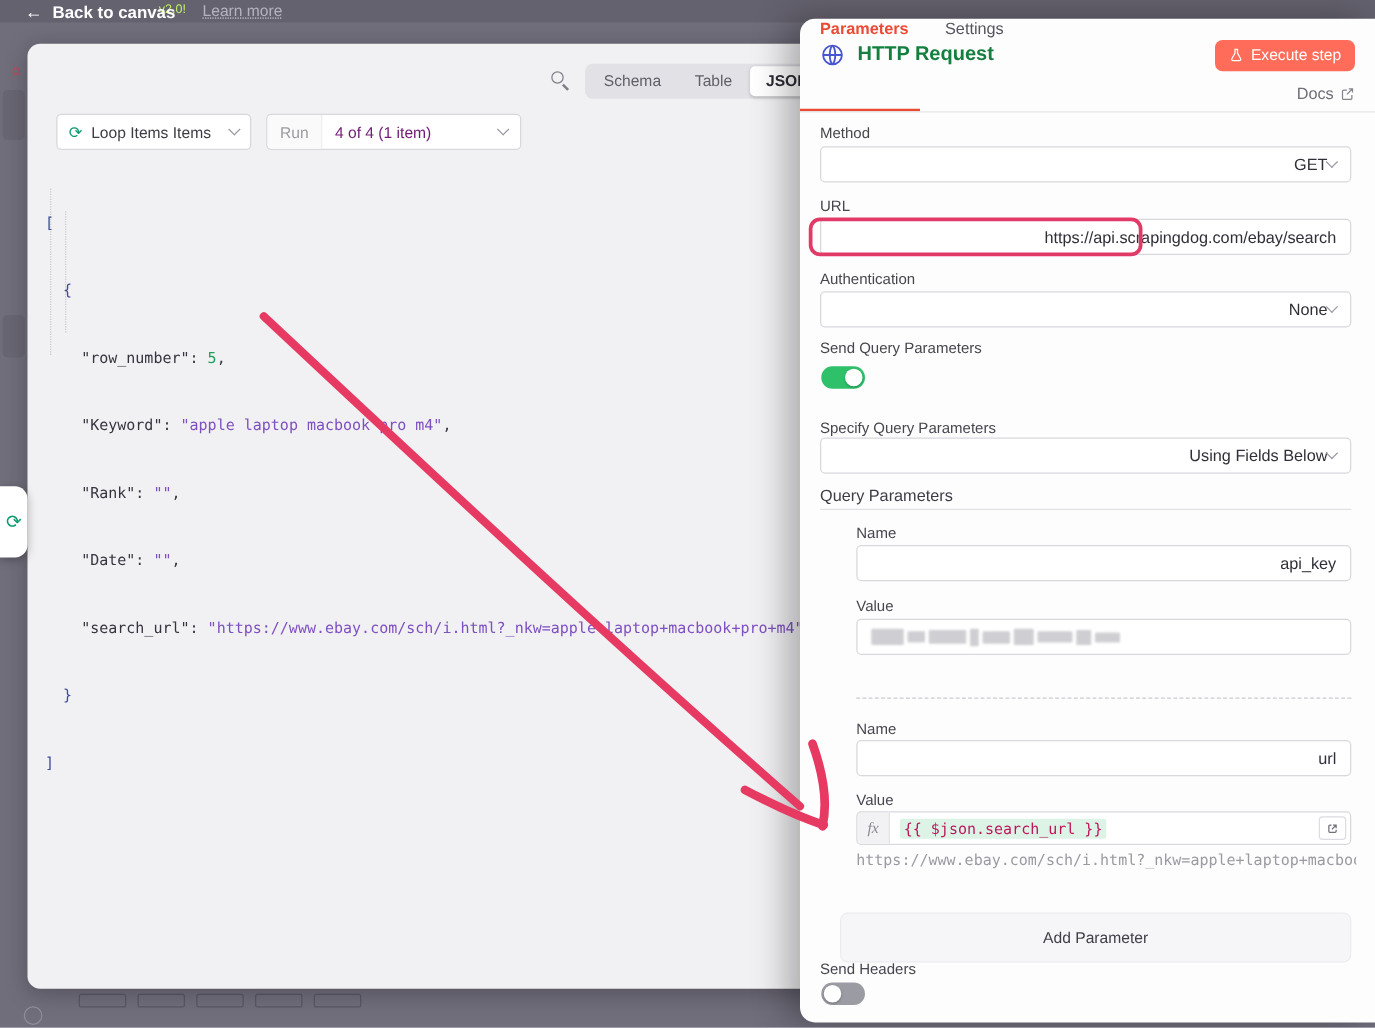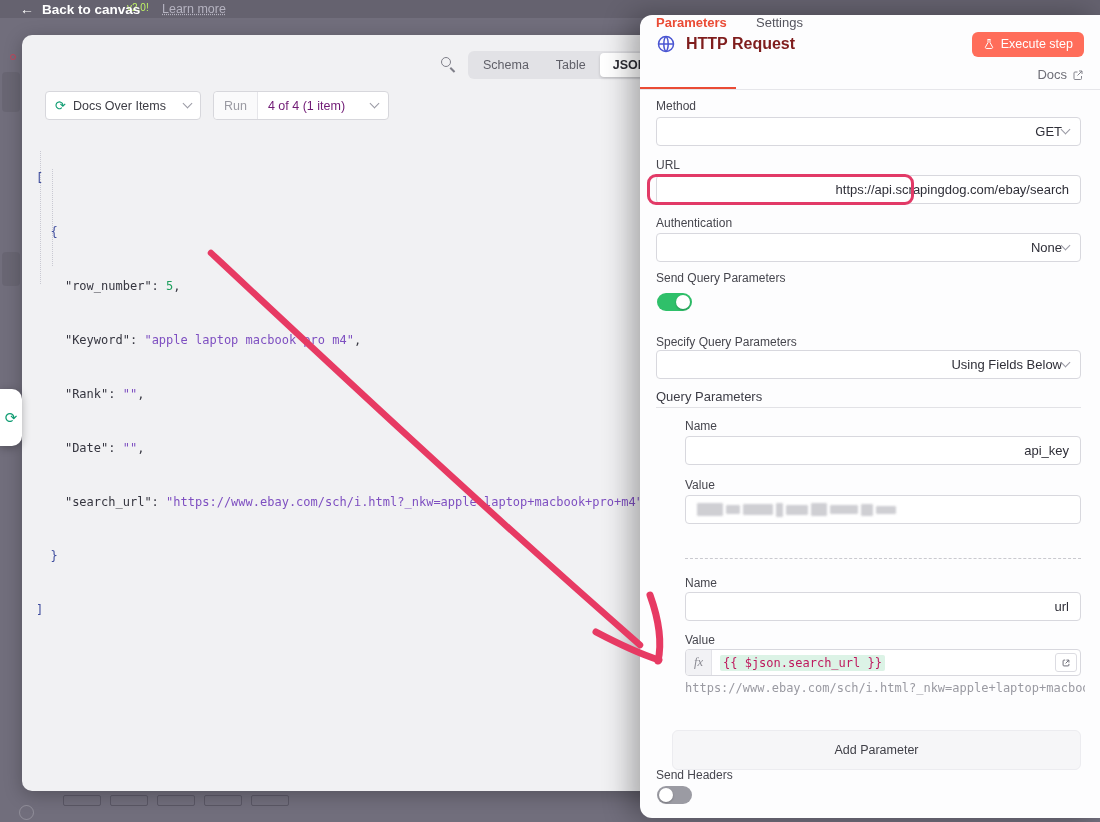--- a/index.html
+++ b/index.html
@@ -42,21 +42,21 @@
                     box-shadow:0 1px 3px rgba(0,0,0,0.18); }
 
   .loop-select { position:absolute; left:45px; top:91px; width:156px; height:29px; background:#fff;
                  border:1px solid #d7d7dc; border-radius:4px; display:flex; align-items:center;
                  padding:0 9px; gap:7px; cursor:pointer; }
   .loop-glyph { color:#0f9c72; font-size:13px; line-height:1; }
   .loop-select .txt { font-size:12.5px; color:#3c3c44; flex:1; }
   .chev { width:7px; height:7px; border-right:1.6px solid #9a9aa4; border-bottom:1.6px solid #9a9aa4;
           transform:rotate(45deg); margin-top:-4px; flex:none; }
 
-  .run-control { position:absolute; left:213px; top:91px; width:176px; height:29px; background:#fff;
+  .run-control { position:absolute; left:213px; top:91px; width:204px; height:29px; background:#fff;
                  border:1px solid #d7d7dc; border-radius:4px; display:flex; align-items:center; cursor:pointer; }
   .run-label { padding:0 10px; font-size:12.5px; color:#9a9aa2; background:#fafafb; height:100%;
                display:flex; align-items:center; border-right:1px solid #e6e6ea;
                border-radius:4px 0 0 4px; }
   .run-value { padding:0 10px; font-size:12.5px; color:#701a75; flex:1; }
   .run-control .chev { margin-right:10px; }
 
   
   .json-view { position:absolute; left:36px; top:133px; font-family:"DejaVu Sans Mono", monospace;
                font-size:12px; line-height:18px; color:#3a3a44; white-space:pre; }
@@ -72,21 +72,21 @@
   .left-tab { position:absolute; left:0; top:389px; width:22px; height:57px; background:#ffffff;
               border-radius:0 10px 10px 0; box-shadow:0 2px 8px rgba(0,0,0,0.28);
               display:flex; align-items:center; justify-content:center; cursor:pointer; z-index:4; }
   .left-tab .loop-glyph { font-size:15px; }
 
   
   .http-panel { position:absolute; left:640px; top:15px; width:460px; height:803px; background:#fdfdfe;
                 border-radius:12px 0 0 12px; box-shadow:-10px 0 28px rgba(0,0,0,0.30); z-index:5; }
   .hp-title-row { position:absolute; left:16px; top:15px; right:16px; height:28px;
                   display:flex; align-items:center; gap:10px; }
-  .hp-title { font-size:16px; font-weight:700; color:#7f1d1d; flex:1; }
+  .hp-title { font-size:16px; font-weight:700; color:#15803d; flex:1; }
   .exec-btn { height:25px; background:#ff6d5a; border:none; border-radius:6px; color:#fff;
               font-size:12.5px; font-family:inherit; padding:0 11px; display:flex; align-items:center;
               gap:6px; cursor:pointer; }
   .hp-tab { position:absolute; font-size:13px; cursor:pointer; }
   .tab-params { left:16px; color:#ea4b35; font-weight:700; }
   .tab-settings { left:116px; color:#55555e; }
   .tab-underline { position:absolute; left:0; top:72px; width:96px; height:2px; background:#ea4b35; }
   .docs-link { position:absolute; right:16px; top:52px; font-size:13px; color:#6e6e77;
                display:flex; align-items:center; gap:5px; cursor:pointer; }
   .hp-divider { position:absolute; left:0; top:74px; width:100%; height:1px; background:#e6e6ea; }
@@ -161,21 +161,21 @@
   </div>
 
   <div class="seg-tabs">
     <div class="seg-tab">Schema</div>
     <div class="seg-tab">Table</div>
     <div class="seg-tab active">JSON</div>
   </div>
 
   <div class="loop-select">
     <span class="loop-glyph">⟳</span>
-    <span class="txt">Docs Over Items</span>
+    <span class="txt">Loop Items Items</span>
     <span class="chev"></span>
   </div>
 
   <div class="run-control">
     <span class="run-label">Run</span>
     <span class="run-value">4 of 4 (1 item)</span>
     <span class="chev"></span>
   </div>
 
   <div class="guide" style="left:40px;top:151px;height:133px;"></div>

